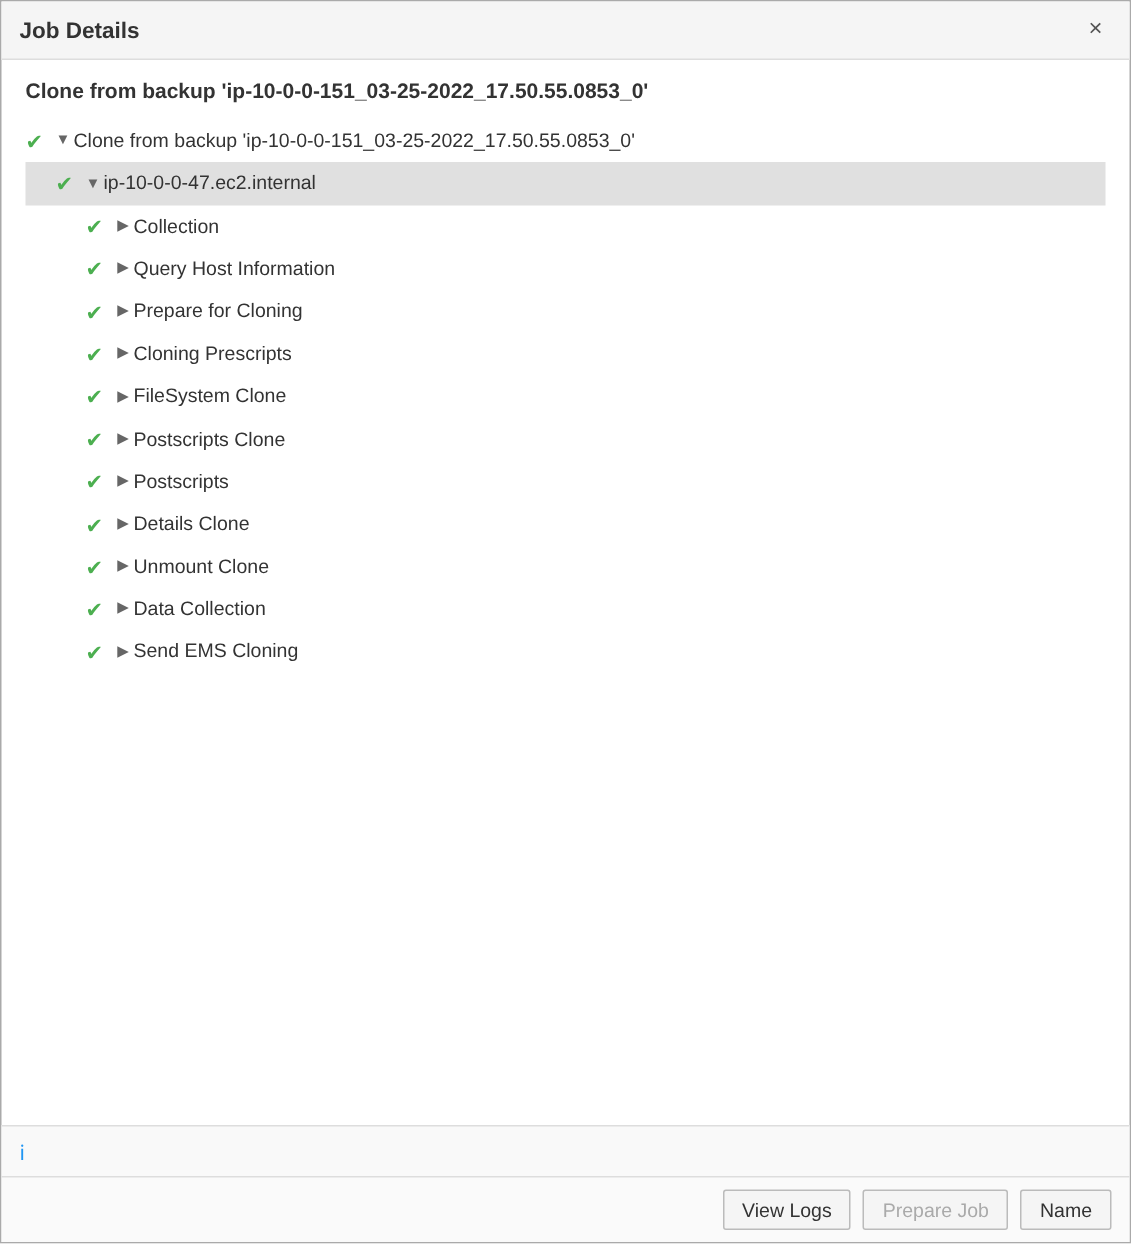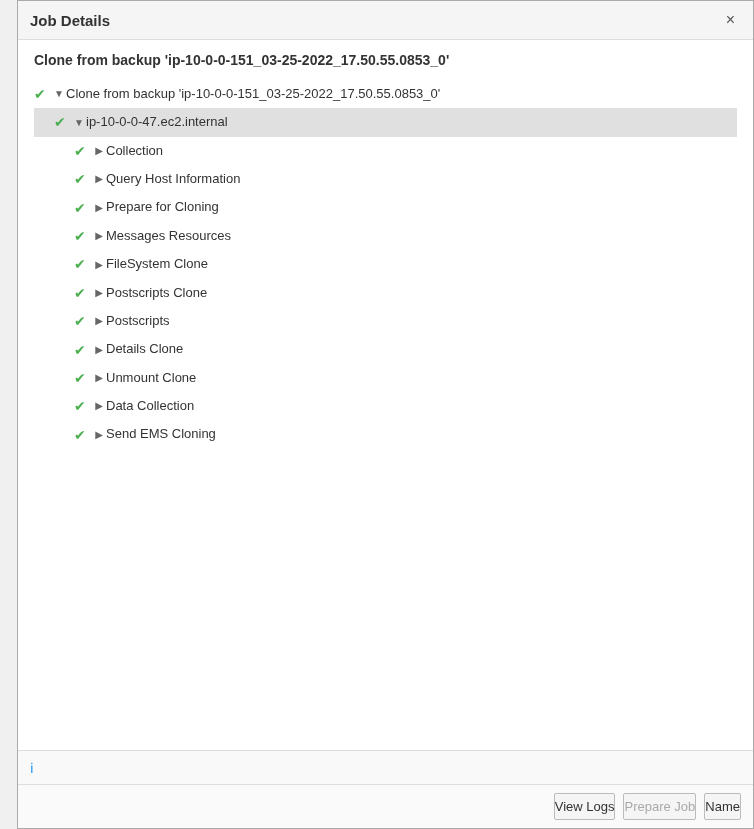--- a/index.html
+++ b/index.html
@@ -13,21 +13,20 @@
       min-height: 100vh;
     }
     .dialog {
       width: 754px;
       height: 829px;
       background: #ffffff;
       border: 1px solid #aaa;
       display: flex;
       flex-direction: column;
       position: relative;
-      margin-left: 17px;
     }
     .dialog-header {
       background: #f5f5f5;
       border-bottom: 1px solid #ddd;
       padding: 8px 12px;
       display: flex;
       justify-content: space-between;
       align-items: center;
     }
     .dialog-title {
@@ -104,21 +103,21 @@
     }
     .dialog-footer-buttons {
       padding: 8px 12px;
       display: flex;
       justify-content: flex-end;
       gap: 8px;
       border-top: 1px solid #ddd;
       background: #fafafa;
     }
     .btn {
-      padding: 5px 0;
+      padding: 5px 12px;
       font-size: 13px;
       border: 1px solid #bbb;
       background: #f5f5f5;
       cursor: pointer;
       border-radius: 2px;
       color: #333;
     }
     .btn-disabled {
       color: #aaa;
       cursor: default;
@@ -162,21 +161,21 @@
         <span class="item-label">Query Host Information</span>
       </li>
       <li class="tree-item level-2">
         <span class="check-icon">✔</span>
         <span class="arrow-icon">▶</span>
         <span class="item-label">Prepare for Cloning</span>
       </li>
       <li class="tree-item level-2">
         <span class="check-icon">✔</span>
         <span class="arrow-icon">▶</span>
-        <span class="item-label">Messages Resources</span>
+        <span class="item-label">Cloning Prescripts</span>
       </li>
       <li class="tree-item level-2">
         <span class="check-icon">✔</span>
         <span class="arrow-icon">▶</span>
         <span class="item-label">FileSystem Clone</span>
       </li>
       <li class="tree-item level-2">
         <span class="check-icon">✔</span>
         <span class="arrow-icon">▶</span>
         <span class="item-label">Postscripts Clone</span>

